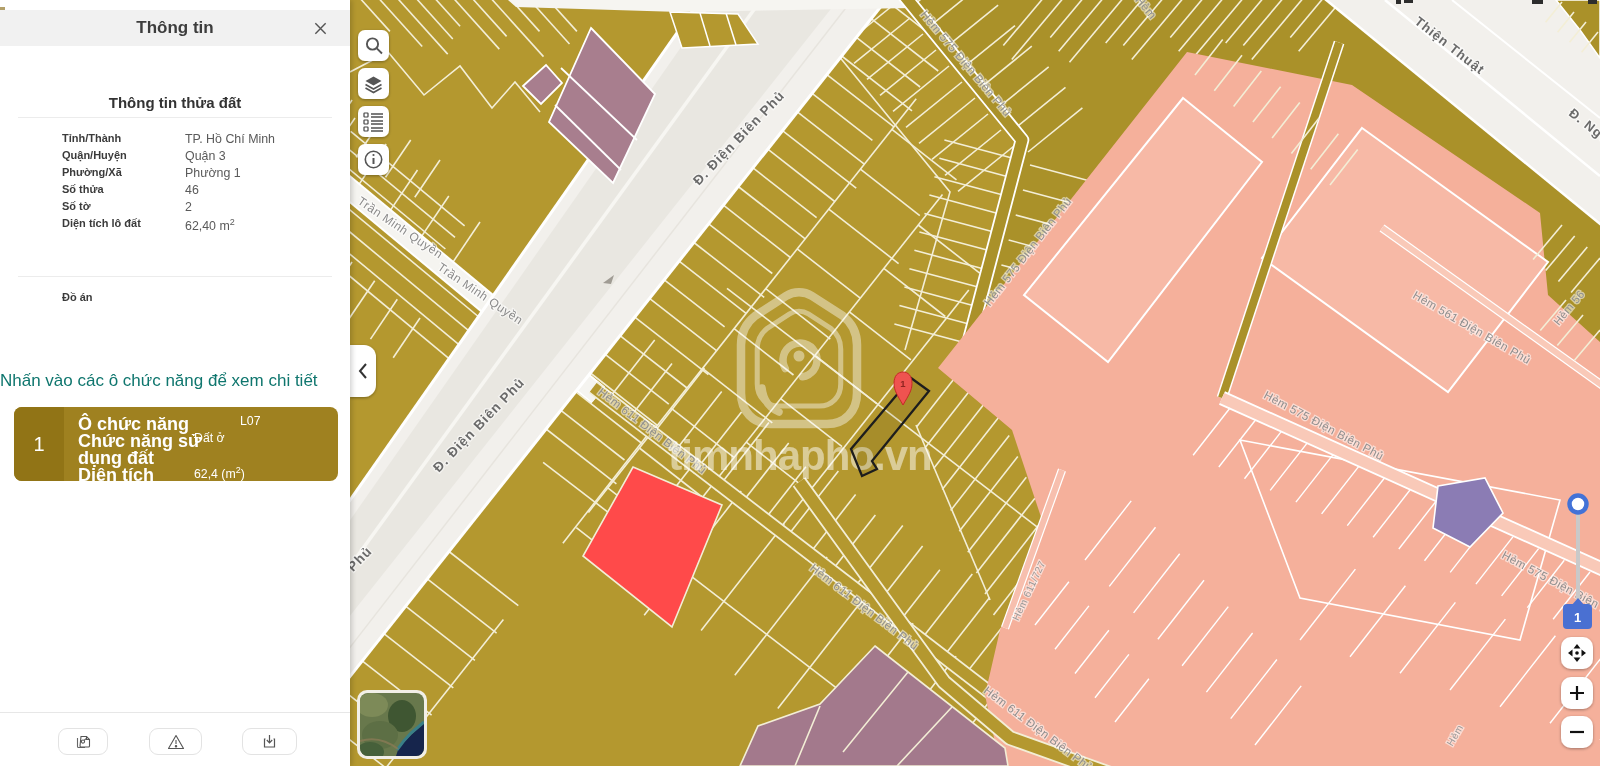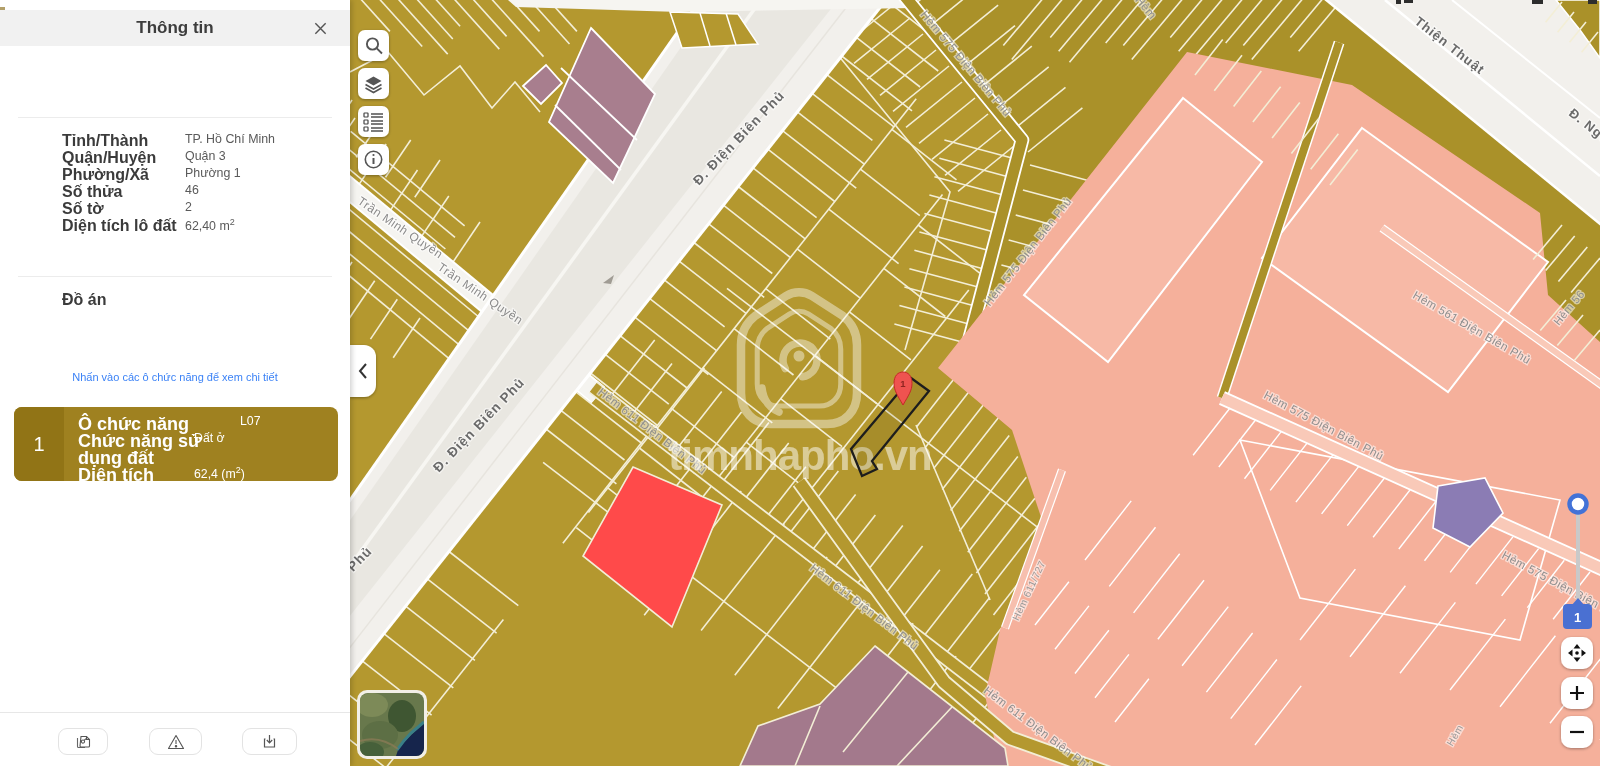--- a/index.html
+++ b/index.html
@@ -8,24 +8,24 @@
 #map { position:absolute; left:350px; top:0; width:1250px; height:766px; }
 #sidebar { position:absolute; left:0; top:0; width:350px; height:766px; background:#fff; z-index:5; box-shadow:2px 0 5px rgba(0,0,0,0.18); }
 .hdr { position:absolute; left:0; top:10px; width:350px; height:36px; background:#f1f1f1;
   display:flex; align-items:center; justify-content:center; font-size:17px; font-weight:bold; color:#3d3d3d; }
 .closex { position:absolute; right:22px; top:21px; width:15px; height:15px; }
 .warn { position:absolute; left:0; top:57px; width:350px; text-align:center; font-size:12px; color:#f44336; }
 .qmark { display:inline-block; width:13px; height:13px; border:1.3px solid #f44336; border-radius:50%;
   font-size:9px; line-height:11px; vertical-align:-2px; text-align:center; }
 .h1 { position:absolute; width:350px; text-align:center; font-size:15px; font-weight:bold; color:#333; }
 .sep { position:absolute; left:18px; width:314px; border-top:1px solid #ececec; }
-.lbl { position:absolute; left:62px; font-size:16px; font-weight:bold; color:#3b3b3b; }
+.lbl { position:absolute; left:62px; font-size:11px; font-weight:bold; color:#3b3b3b; }
 .val { position:absolute; left:185px; font-size:12.4px; color:#5a5a5a; }
 .blue { position:absolute; left:185px; white-space:nowrap; font-size:12.3px; color:#1b6ce2; line-height:16.2px; }
-.note { position:absolute; left:0; top:371px; width:350px; text-align:center; font-size:11px; color:#3b82f6; }
+.note { position:absolute; left:0; top:371px; width:350px; text-align:left; font-size:17px; color:#0f766e; }
 .card { position:absolute; left:14px; top:407px; width:324px; height:74px; background:#9f8120; border-radius:8px; }
 .cardnum { position:absolute; left:0; top:0; width:50px; height:74px; background:#917416; border-radius:8px 0 0 8px;
   color:#fff; font-size:20px; display:flex; align-items:center; justify-content:center; }
 .clbl { position:absolute; left:64px; font-size:18px; font-weight:bold; color:#fff; }
 .cval { position:absolute; left:180px; font-size:12.3px; color:#fff; }
 .toolbar { position:absolute; left:0; top:712px; width:350px; height:54px; background:#fff; border-top:1px solid #e7e7e7; }
 .tbtn { position:absolute; top:15px; height:27px; border:1px solid #e3e3e3; border-radius:9px; background:#fff;
   display:flex; align-items:center; justify-content:center; }
 sup { font-size:9px; }
 </style>
@@ -567,20 +567,21 @@
 
   <div style="position:absolute;left:0;top:7px;width:5px;height:6px;background:#b3a06a;"></div>
 
   <div class="hdr">Thông tin</div>
 
   <svg class="closex" viewBox="0 0 16 16">
       <path d="M2.5 2.5 L13.5 13.5 M13.5 2.5 L2.5 13.5" stroke="#555" stroke-width="1.5"></path>
     </svg>
 
 
+  <div class="h1" style="top:94px;">Thông tin thửa đất</div>
   <div class="sep" style="top:117px;"></div>
 
   <div class="lbl" style="top:132px;">Tỉnh/Thành</div>
     <div class="val" style="top:132px;">TP. Hồ Chí Minh</div>
 
   <div class="lbl" style="top:149px;">Quận/Huyện</div>
     <div class="val" style="top:149px;">Quận 3</div>
 
   <div class="lbl" style="top:166px;">Phường/Xã</div>
     <div class="val" style="top:166px;">Phường 1</div>

